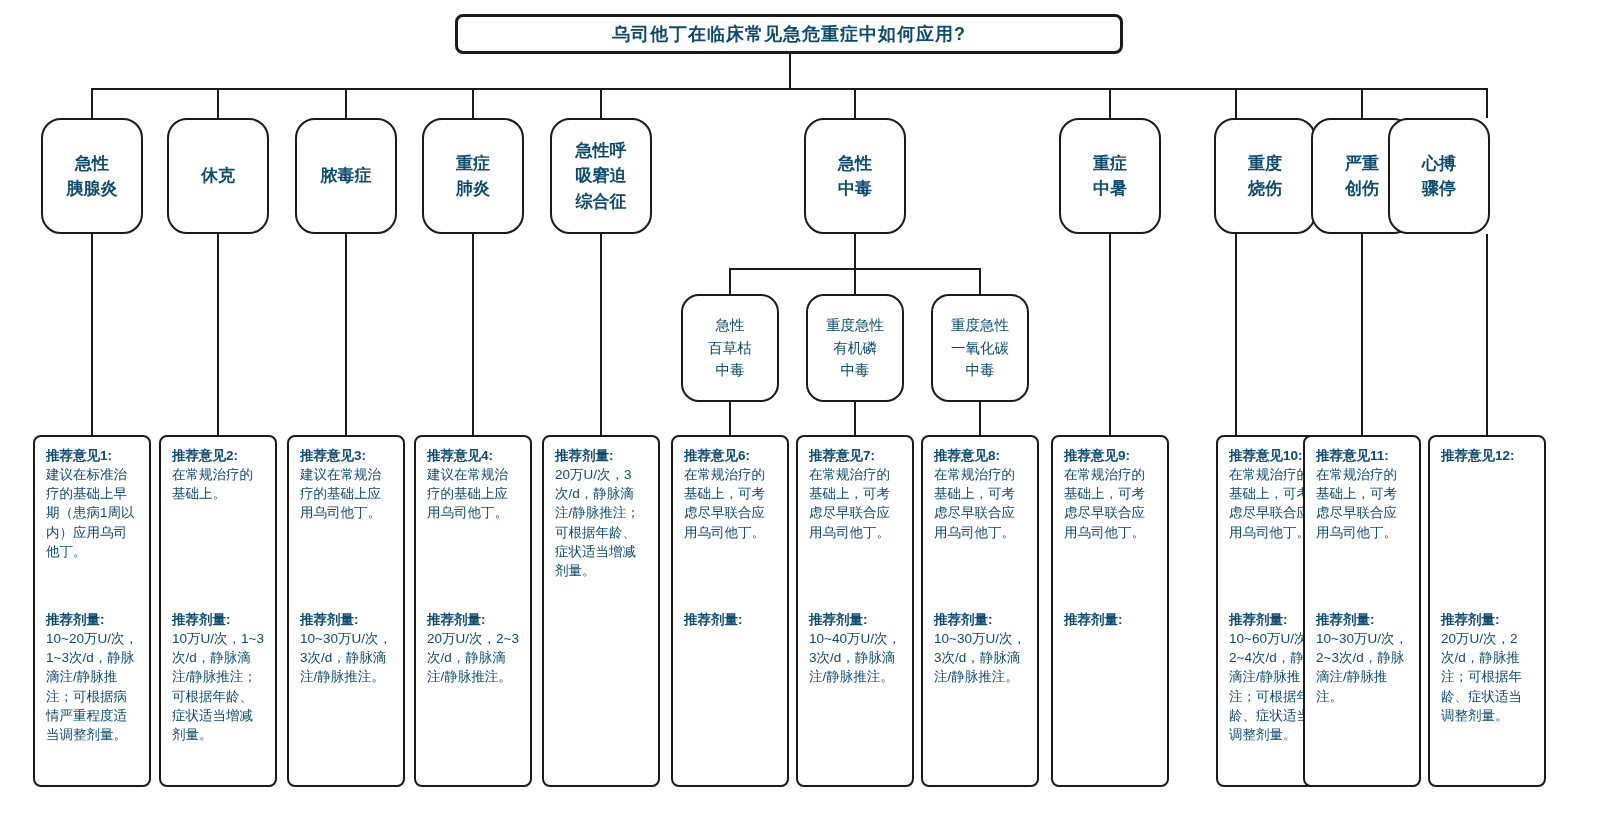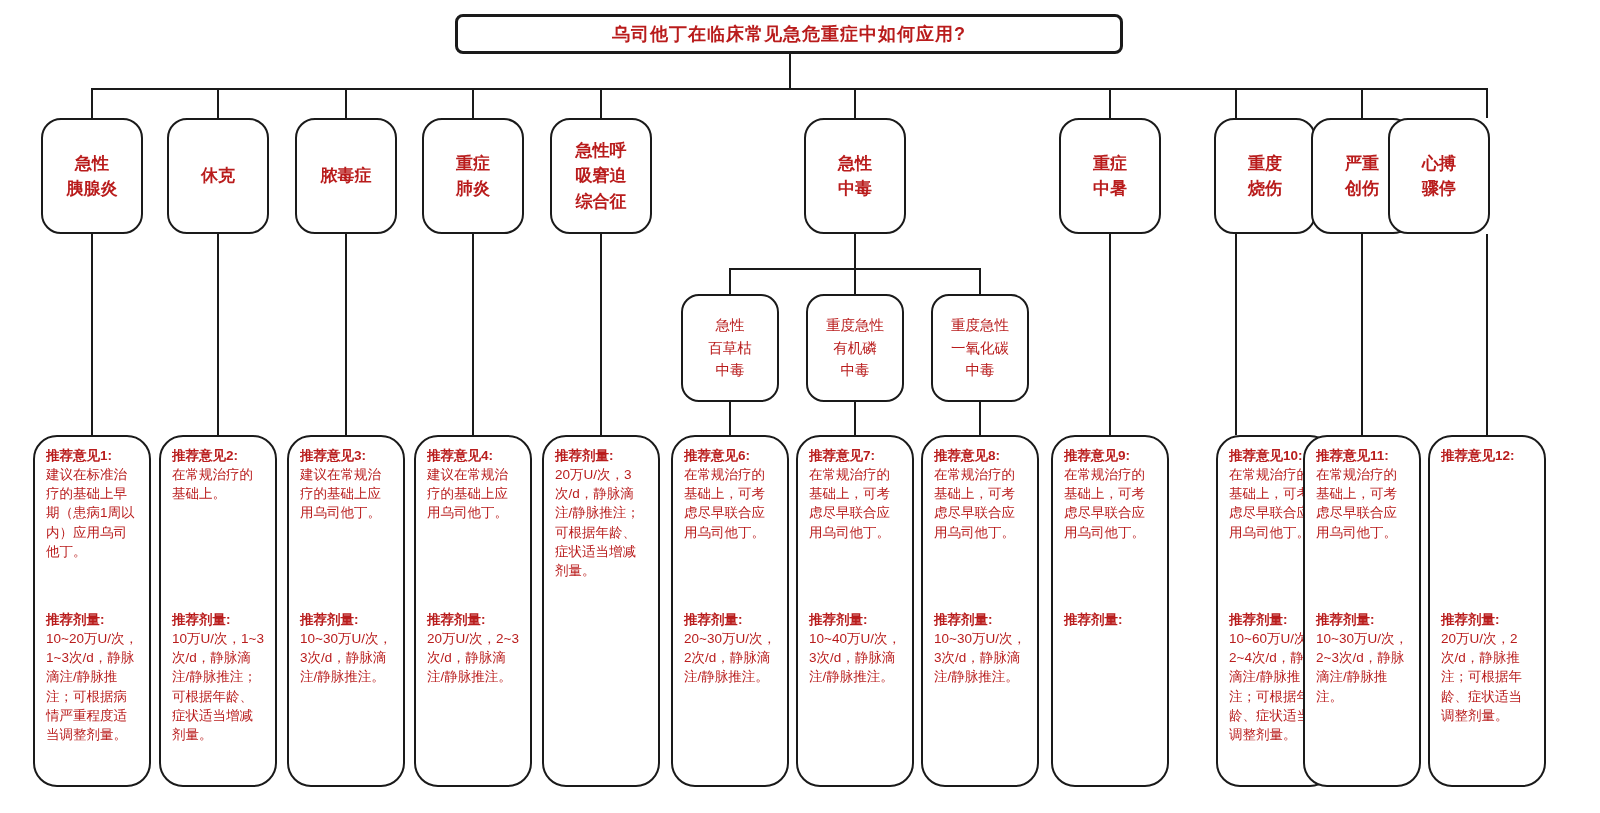--- a/index.html
+++ b/index.html
@@ -2,21 +2,21 @@
 <html><head>
 <meta charset="utf-8">
 <style>
   html, body { margin: 0; padding: 0; background: #ffffff; }
   #canvas {
     position: relative;
     width: 1600px;
     height: 813px;
     background: #ffffff;
     font-family: "Liberation Sans", "DejaVu Sans", sans-serif;
-    color: #b91c1c;
+    color: #0c4a6e;
     overflow: hidden;
   }
   .line { position: absolute; background: #1a1a1a; }
   .box  { position: absolute; background: #ffffff; border: 2.5px solid #1a1a1a; box-sizing: border-box; }
 
   #title-box {
     left: 455px; top: 14px; width: 668px; height: 40px;
     border-width: 3px; border-radius: 8px;
     display: flex; align-items: center; justify-content: center;
     font-size: 18px; font-weight: bold; letter-spacing: 1px;
@@ -33,21 +33,21 @@
   .sub {
     top: 294px; width: 98px; height: 108px;
     border-radius: 18px; border-width: 2px;
     display: flex; align-items: center; justify-content: center;
     text-align: center; font-size: 14.5px; font-weight: normal;
     line-height: 1.55; white-space: pre-line;
   }
 
   .rec {
     top: 435px; width: 118px; height: 352px;
-    border-radius: 24px;
+    border-radius: 8px;
     padding: 9px 11px; font-size: 13.5px; line-height: 1.42;
     word-break: break-all;
   }
   .rec-op { height: 164px; overflow: hidden; }
   .rec-h  { font-weight: bold; }
 </style>
 </head>
 <body>
 
 <div id="canvas">
@@ -171,21 +171,20 @@
     </div>
   </div>
 
   <div class="box rec" style="left:671px">
     <div class="rec-op">
       <div class="rec-h">推荐意见6:</div>
       <div>在常规治疗的基础上，可考虑尽早联合应用乌司他丁。</div>
     </div>
     <div>
       <div class="rec-h">推荐剂量:</div>
-      <div>20~30万U/次，2次/d，静脉滴注/静脉推注。</div>
     </div>
   </div>
 
   <div class="box rec" style="left:796px">
     <div class="rec-op">
       <div class="rec-h">推荐意见7:</div>
       <div>在常规治疗的基础上，可考虑尽早联合应用乌司他丁。</div>
     </div>
     <div>
       <div class="rec-h">推荐剂量:</div>

